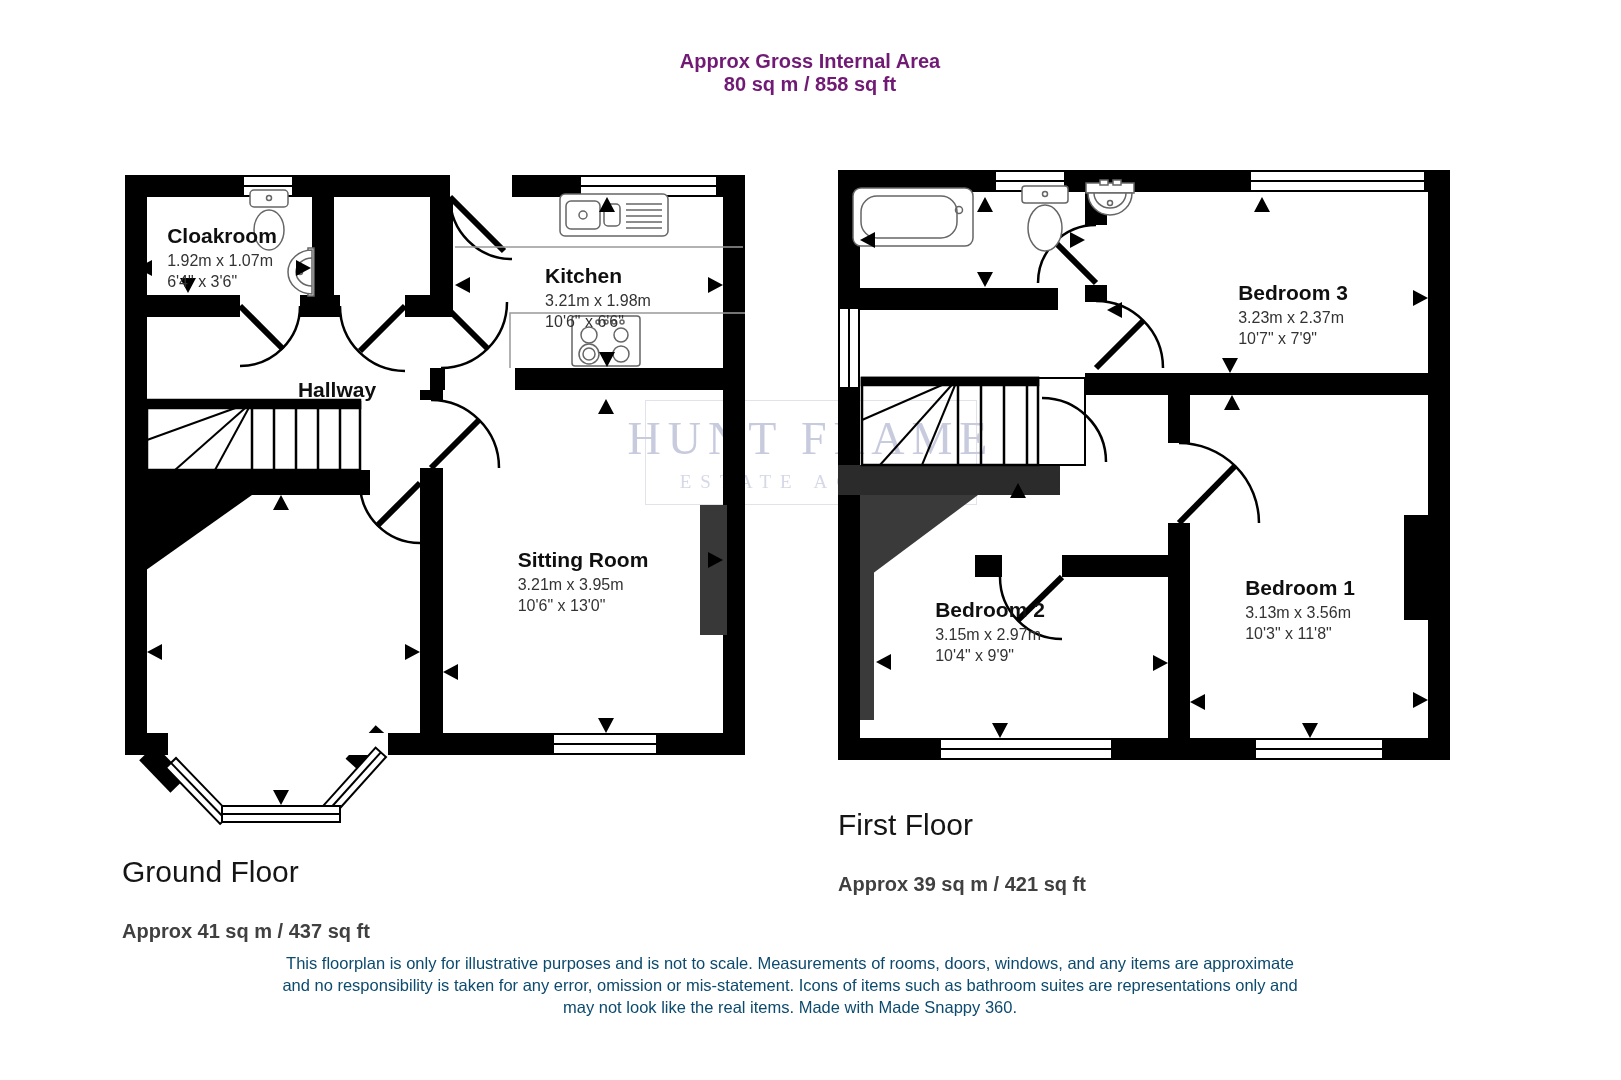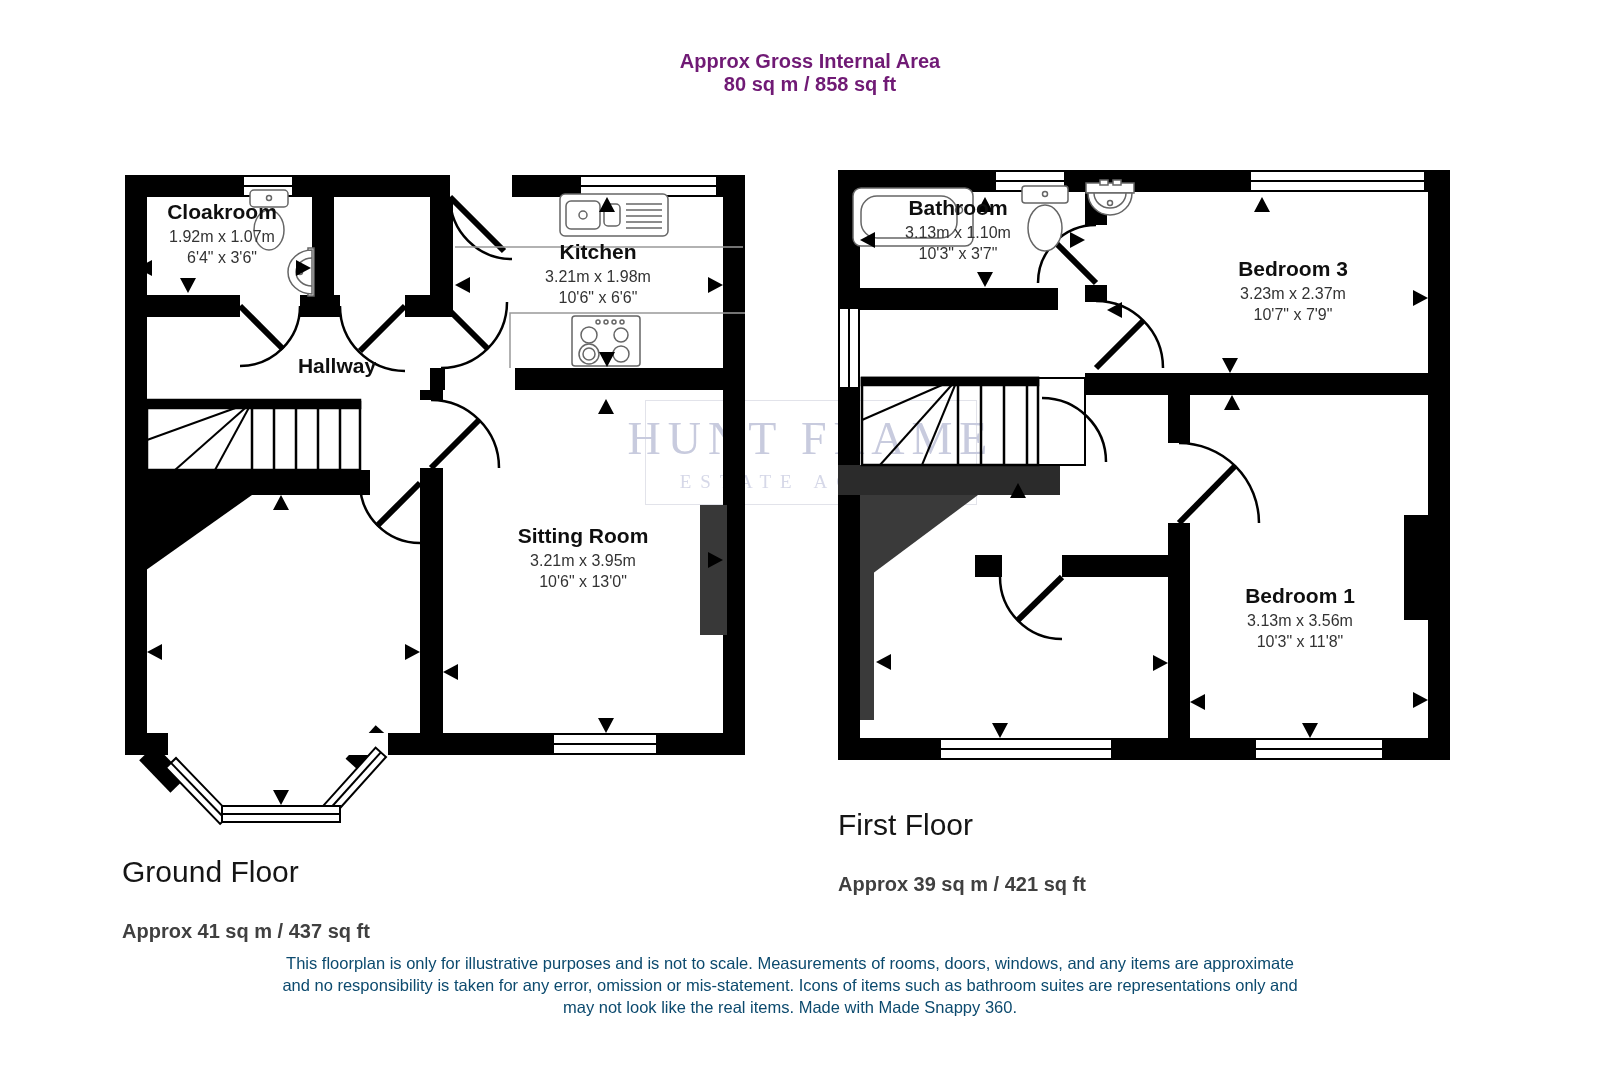--- a/index.html
+++ b/index.html
@@ -10,22 +10,22 @@
              border:1px solid #e2e3ea;display:flex;flex-direction:column;align-items:center;
              justify-content:center;text-align:center;}
   .wm-name{font-family:"Liberation Serif", serif;font-size:46px;letter-spacing:7px;
            color:#c8cbde;white-space:nowrap;}
   .wm-tag{font-family:"Liberation Serif", serif;font-size:19px;letter-spacing:9px;
           color:#d6d8e8;margin-top:6px;white-space:nowrap;}
   svg.plan{position:absolute;left:0;top:0;z-index:2;}
   .txt{position:absolute;z-index:3;}
   .title{left:810px;top:50px;transform:translateX(-50%);text-align:center;
          font-weight:bold;font-size:20px;line-height:23px;color:#701a75;}
-  .room-label{position:absolute;transform:translateX(-50%);text-align:center;z-index:3;
-              line-height:1.32;white-space:nowrap;}
+  .room-label{position:absolute;transform:translateX(-50%);z-index:3;
+              line-height:1.32;white-space:nowrap;margin-top:24px;}
   .room-name{font-weight:bold;font-size:21px;color:#0f0f0f;}
   .room-dim{font-size:16px;color:#333;}
   .floor-label{font-size:30px;color:#151515;}
   .floor-area{font-weight:bold;font-size:20px;color:#404040;}
   .disclaimer{left:790px;top:952px;transform:translateX(-50%);text-align:center;
               font-size:16.5px;line-height:22px;color:#0c4a6e;white-space:nowrap;}
 </style>
 </head>
 <body>
 
@@ -336,34 +336,34 @@
     <div class="room-name">Hallway</div>
   </div>
 
 
   <div class="room-label" style="left:583px;top:522px">
     <div class="room-name">Sitting Room</div>
     <div class="room-dim">3.21m x 3.95m</div>
     <div class="room-dim">10'6" x 13'0"</div>
   </div>
 
-  <div class="room-label" style="left:958px;top:194px">
-    <div class="room-name">Bathroom</div>
-    <div class="room-dim">3.13m x 1.10m</div>
-    <div class="room-dim">10'3" x 3'7"</div>
-  </div>
 
   <div class="room-label" style="left:1293px;top:255px">
     <div class="room-name">Bedroom 3</div>
     <div class="room-dim">3.23m x 2.37m</div>
     <div class="room-dim">10'7" x 7'9"</div>
   </div>
 
-
-  <div class="room-label" style="left:1300px;top:582px">
+  <div class="room-label" style="left:990px;top:572px">
+    <div class="room-name">Bedroom 2</div>
+    <div class="room-dim">3.15m x 2.97m</div>
+    <div class="room-dim">10'4" x 9'9"</div>
+  </div>
+
+  <div class="room-label" style="left:1300px;top:550px">
     <div class="room-name">Bedroom 1</div>
     <div class="room-dim">3.13m x 3.56m</div>
     <div class="room-dim">10'3" x 11'8"</div>
   </div>
 
   <div class="txt floor-label" style="left:122px;top:855px">Ground Floor</div>
   <div class="txt floor-area" style="left:122px;top:920px">Approx 41 sq m / 437 sq ft</div>
 
   <div class="txt floor-label" style="left:838px;top:808px">First Floor</div>
   <div class="txt floor-area" style="left:838px;top:873px">Approx 39 sq m / 421 sq ft</div>

